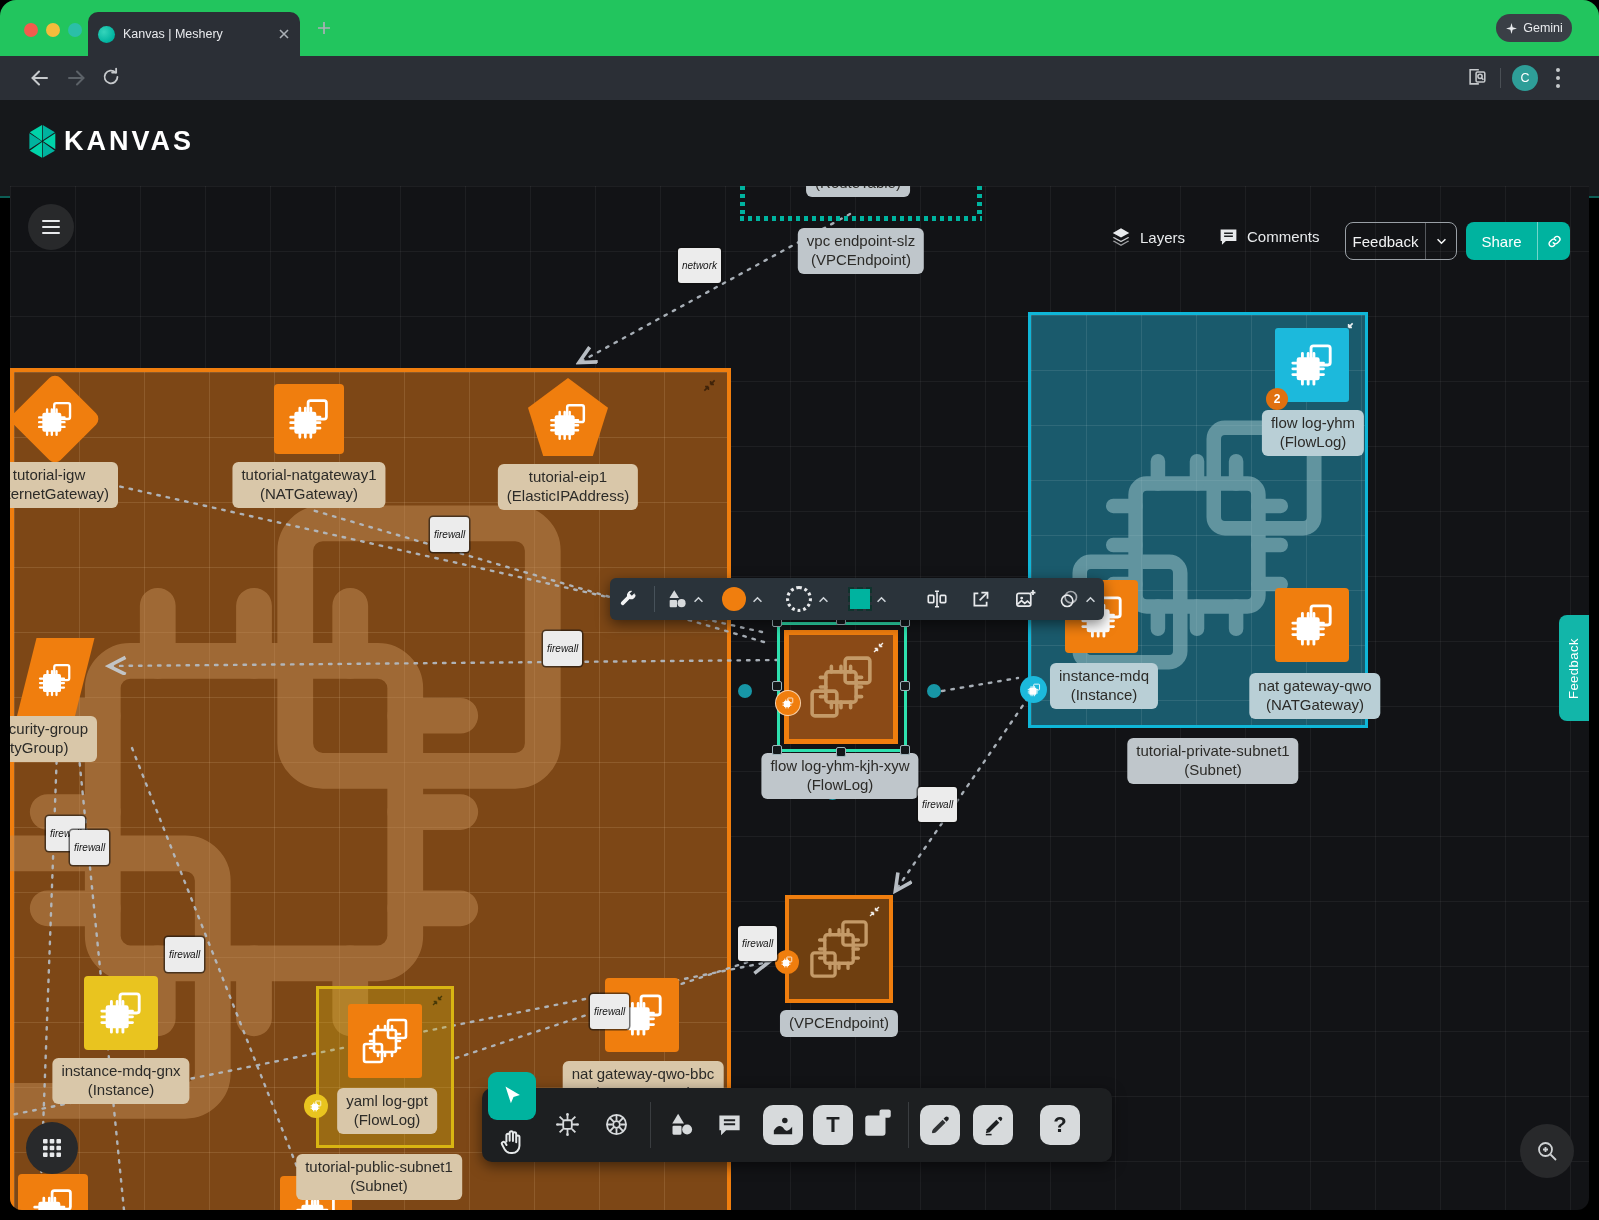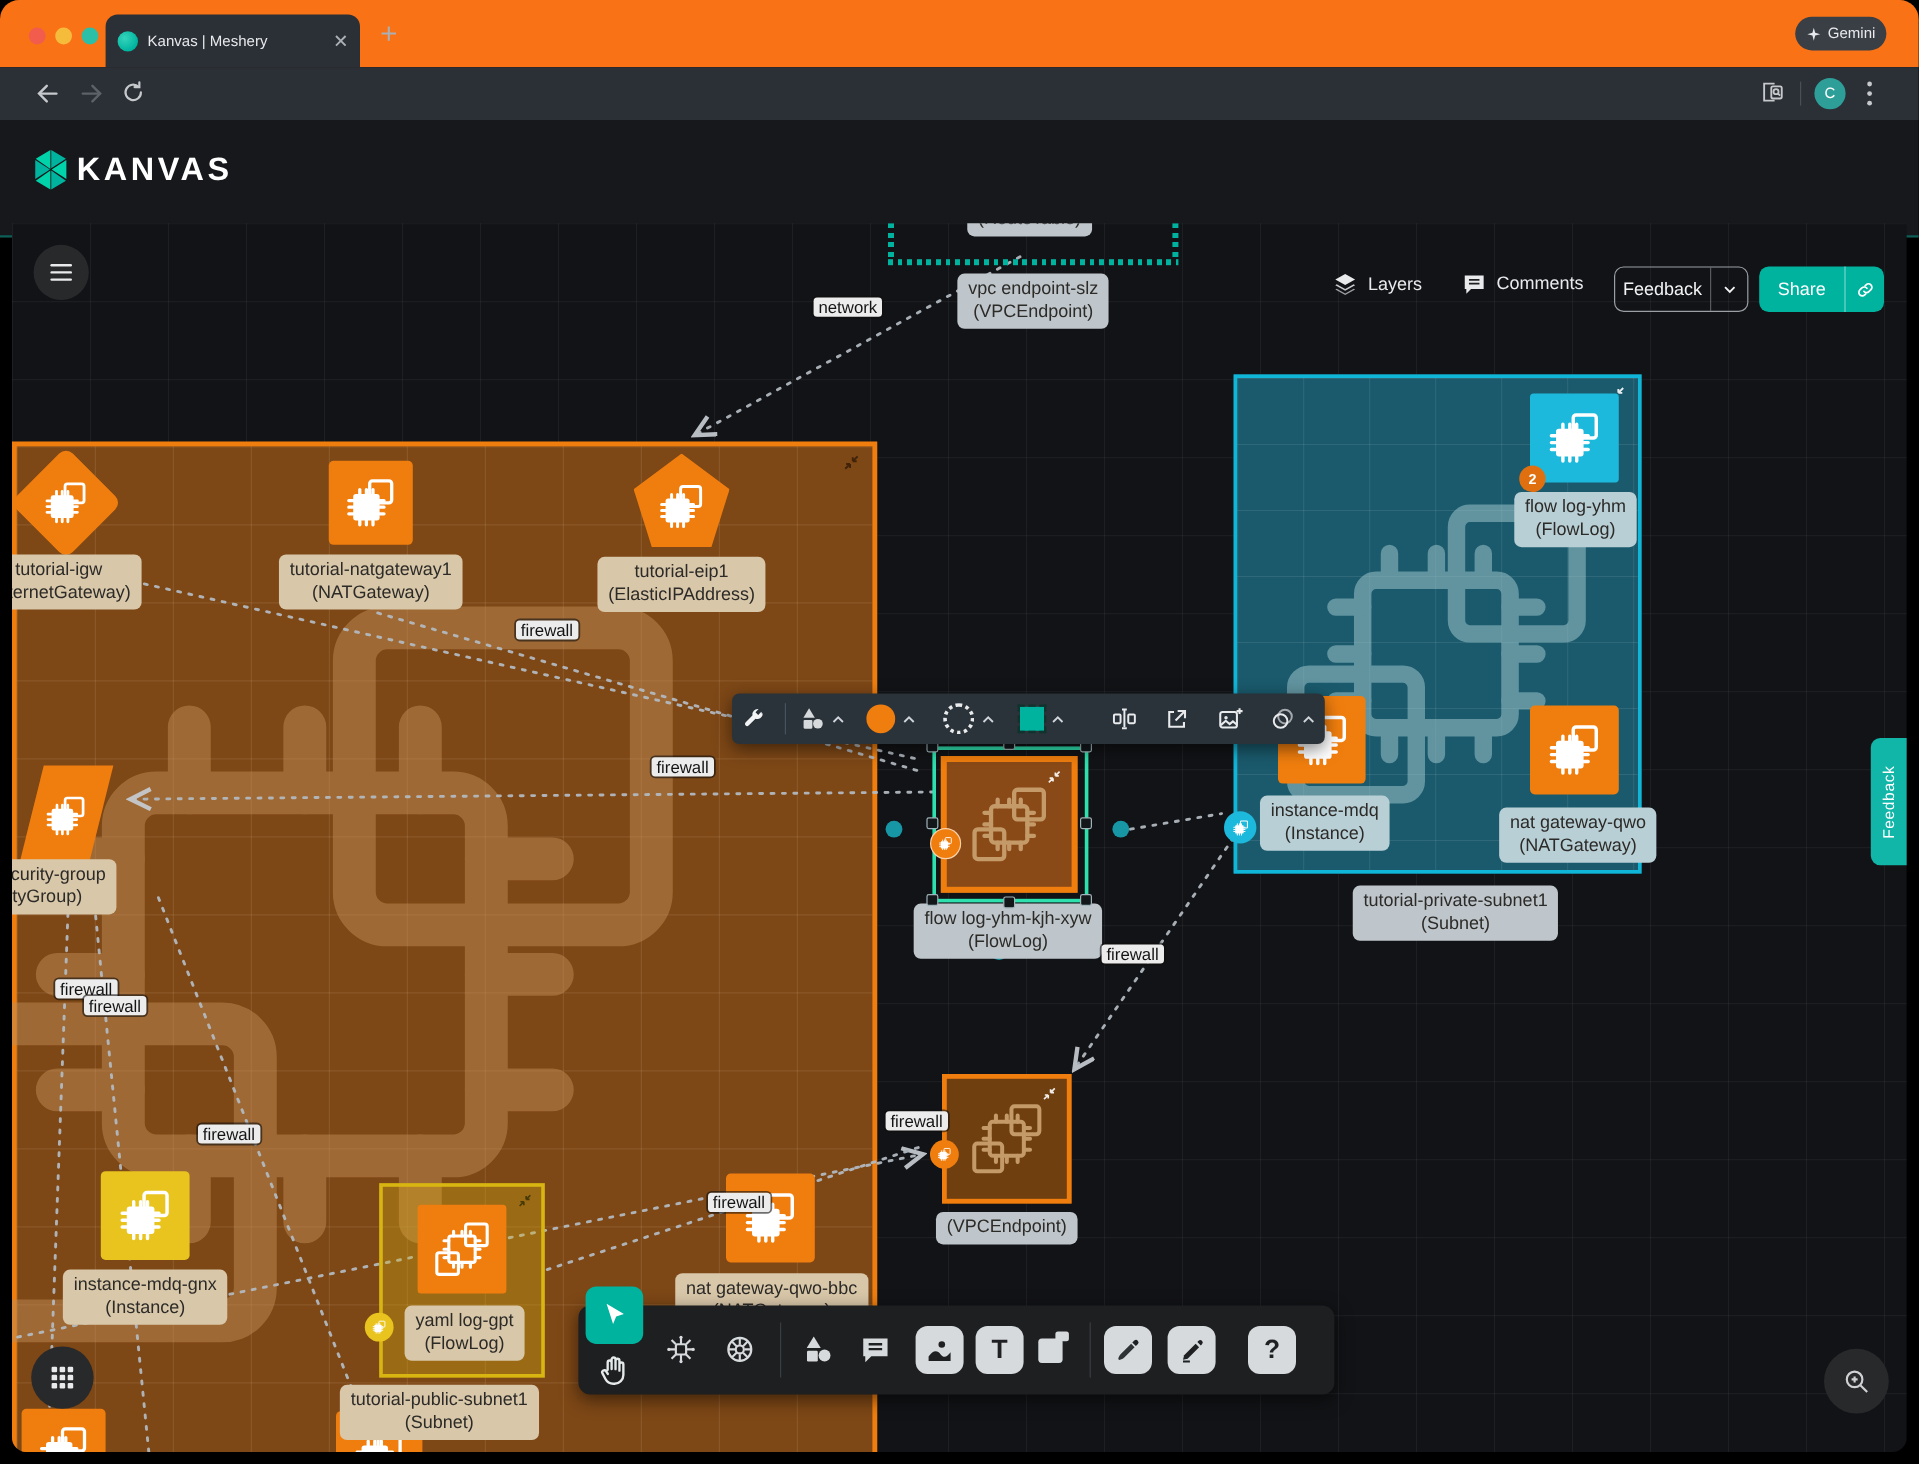--- a/index.html
+++ b/index.html
@@ -1,20 +1,20 @@
 <!DOCTYPE html>
 <html><head>
 <meta charset="utf-8">
 <style>
   html,body{margin:0;padding:0;background:#000;width:1599px;height:1220px;overflow:hidden;
     font-family:"Liberation Sans",sans-serif;}
   .abs{position:absolute;}
   .win{position:absolute;inset:0;border-radius:16px;overflow:hidden;background:#000;}
   
-  .tabstrip{position:absolute;left:0;top:0;right:0;height:56px;background:#f97316;}
+  .tabstrip{position:absolute;left:0;top:0;right:0;height:56px;background:#22c55e;}
   .light{position:absolute;top:23px;width:14px;height:14px;border-radius:50%;}
   .tab{position:absolute;left:88px;top:12px;width:212px;height:44px;background:#2b2f36;
     border-radius:10px 10px 0 0;display:flex;align-items:center;gap:8px;padding:0 10px;box-sizing:border-box;}
   .tab-title{color:#e8eaed;font-size:12.5px;white-space:nowrap;overflow:hidden;flex:1;}
   .favicon{width:17px;height:17px;border-radius:50%;background:radial-gradient(circle at 35% 35%,#35d4bb,#00b39f 70%);flex:none;}
   .gembtn{position:absolute;left:1496px;top:14px;width:76px;height:28px;background:#3a3f46;border-radius:15px;
     display:flex;align-items:center;justify-content:center;gap:5px;color:#e8eaed;font-size:12.5px;}
   .toolrow{position:absolute;left:0;top:56px;right:0;height:44px;background:#2b2f36;}
   .urlpill{position:absolute;left:126px;top:5px;width:1308px;height:34px;background:#1d2127;border-radius:17px;
     display:flex;align-items:center;color:#dfe2e5;font-size:13px;}
@@ -42,22 +42,22 @@
     background:linear-gradient(rgba(255,225,185,.13) 1px,transparent 1px) 0 0/65px 65px,
       linear-gradient(90deg,rgba(255,225,185,.13) 1px,transparent 1px) 0 0/65px 65px,#7d4716;z-index:1;}
   .subnet-teal{position:absolute;left:1018px;top:126px;width:340px;height:416px;border:3.5px solid #0fb6d8;box-sizing:border-box;
     background:linear-gradient(rgba(255,255,255,.09) 1px,transparent 1px) 0 0/55px 55px,
       linear-gradient(90deg,rgba(255,255,255,.09) 1px,transparent 1px) 0 0/55px 55px,#1a5a6c;z-index:1;}
   .node{position:absolute;display:flex;align-items:center;justify-content:center;z-index:3;}
   .nlabel{position:absolute;z-index:4;text-align:center;font-size:15px;line-height:1.26;color:#2c2b28;
     padding:4px 9px;border-radius:6px;white-space:nowrap;font-weight:500;}
   .tan{background:#d9c7a9;} .gry{background:#bfc6cb;} .tlb{background:#b9cfd6;}
   .ctr{transform:translateX(-50%);}
-  .elabel{position:absolute;z-index:5;font-size:14px;background:#ececec;color:#141414;padding:0 4px;border-radius:3px;
-    box-shadow:0 0 0 1.5px rgba(15,15,15,.6);}
+  .elabel{position:absolute;z-index:5;font-size:10px;background:#ececec;color:#141414;padding:12px 4px;border-radius:3px;
+    box-shadow:0 0 0 1.5px rgba(15,15,15,.6);font-style:italic;}
   .edges{position:absolute;inset:0;z-index:2;}
   .port{position:absolute;border-radius:50%;background:#1796a6;z-index:4;}
   .hndl{position:absolute;width:10px;height:10px;background:#13171a;border:1.5px solid #9fb3ba;border-radius:2px;z-index:5;box-sizing:border-box;}
   .badge{position:absolute;border-radius:50%;display:flex;align-items:center;justify-content:center;z-index:5;color:#fff;}
   .collapse{position:absolute;color:#fff;z-index:4;opacity:.9;}
   .tdv{position:absolute;width:5px;background:repeating-linear-gradient(180deg,#00b39f 0 4px,transparent 4px 8px);z-index:3;}
   .tdh{position:absolute;height:5px;background:repeating-linear-gradient(90deg,#00b39f 0 4px,transparent 4px 8px);z-index:3;}
   .ftb{position:absolute;left:600px;top:392px;width:494px;height:42px;background:#2a333a;border-radius:6px;z-index:6;
     box-shadow:0 4px 14px rgba(0,0,0,.5);display:flex;align-items:center;}
   .ftb .it{position:absolute;top:0;height:42px;display:flex;align-items:center;}
@@ -547,21 +547,21 @@
     <div class="node" style="left:595px;top:792px;width:74px;height:74px;background:#f07e0e;border-radius:4px">
       <svg class="chip-c" width="46" height="46">
           <use href="#chipS"></use>
         </svg>
     </div>
     <div class="nlabel tan ctr" style="left:633px;top:875px">
       <div>nat gateway-qwo-bbc</div>
         <div>(NATGateway)</div>
     </div>
 
-    <div class="nlabel tan ctr" style="left:356px;top:968px">
+    <div class="nlabel tan ctr" style="left:369px;top:968px">
       <div>tutorial-public-subnet1</div>
         <div>(Subnet)</div>
     </div>
 
     <div class="node" style="left:8px;top:988px;width:70px;height:70px;background:#f07e0e;border-radius:4px">
       <svg class="chip-c" width="44" height="44">
           <use href="#chipS"></use>
         </svg>
       </div>
     <div class="node" style="left:270px;top:990px;width:72px;height:72px;background:#f07e0e;border-radius:4px">

